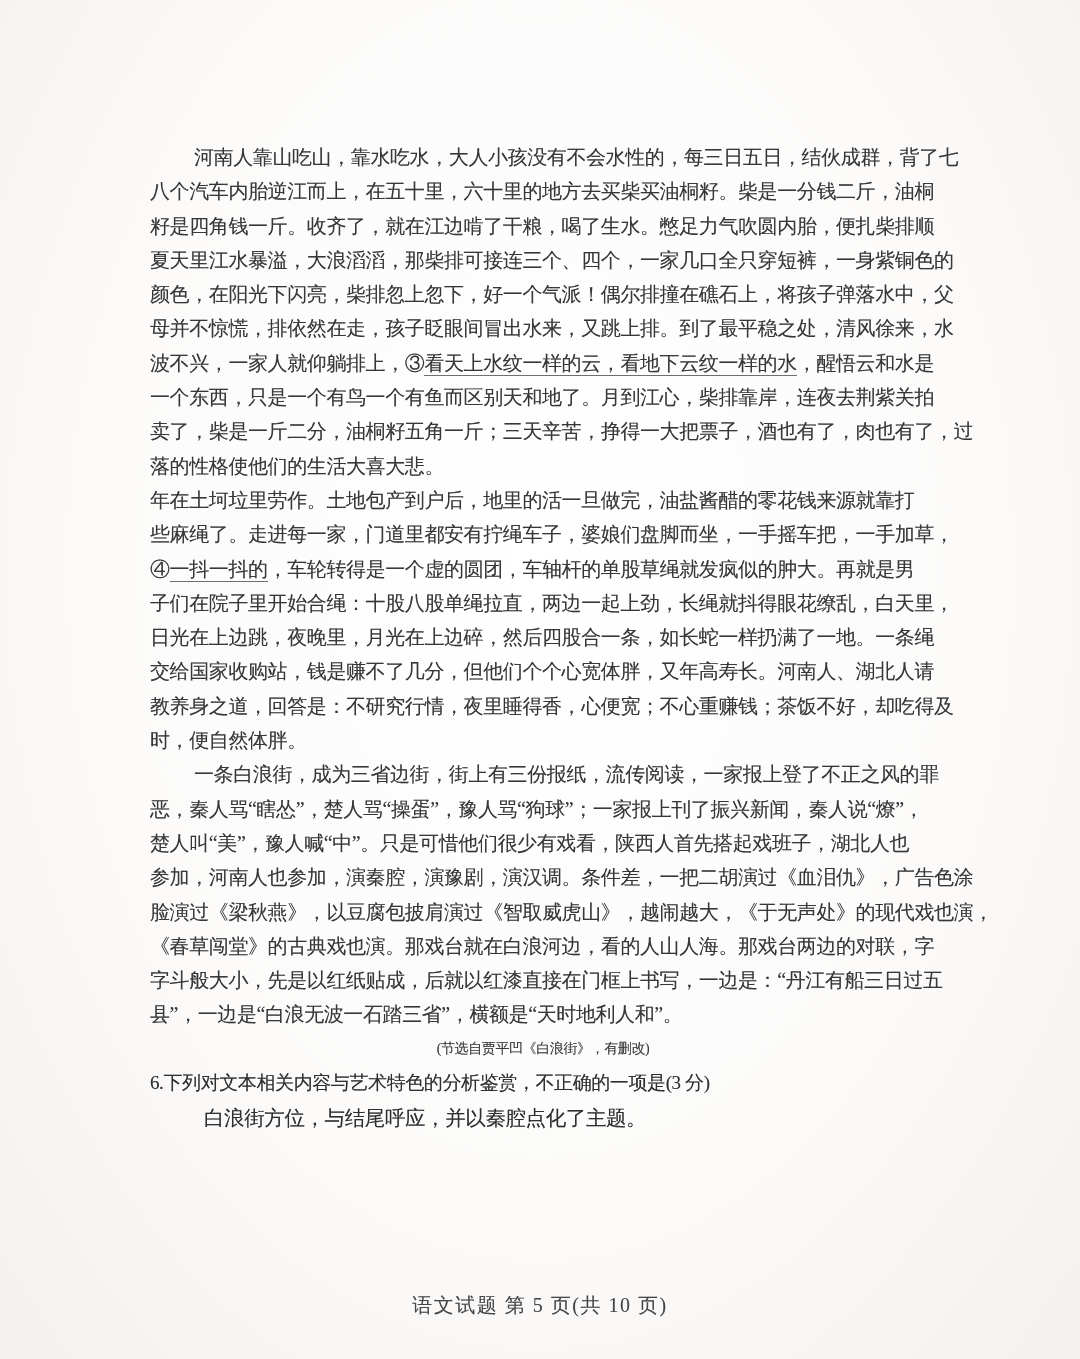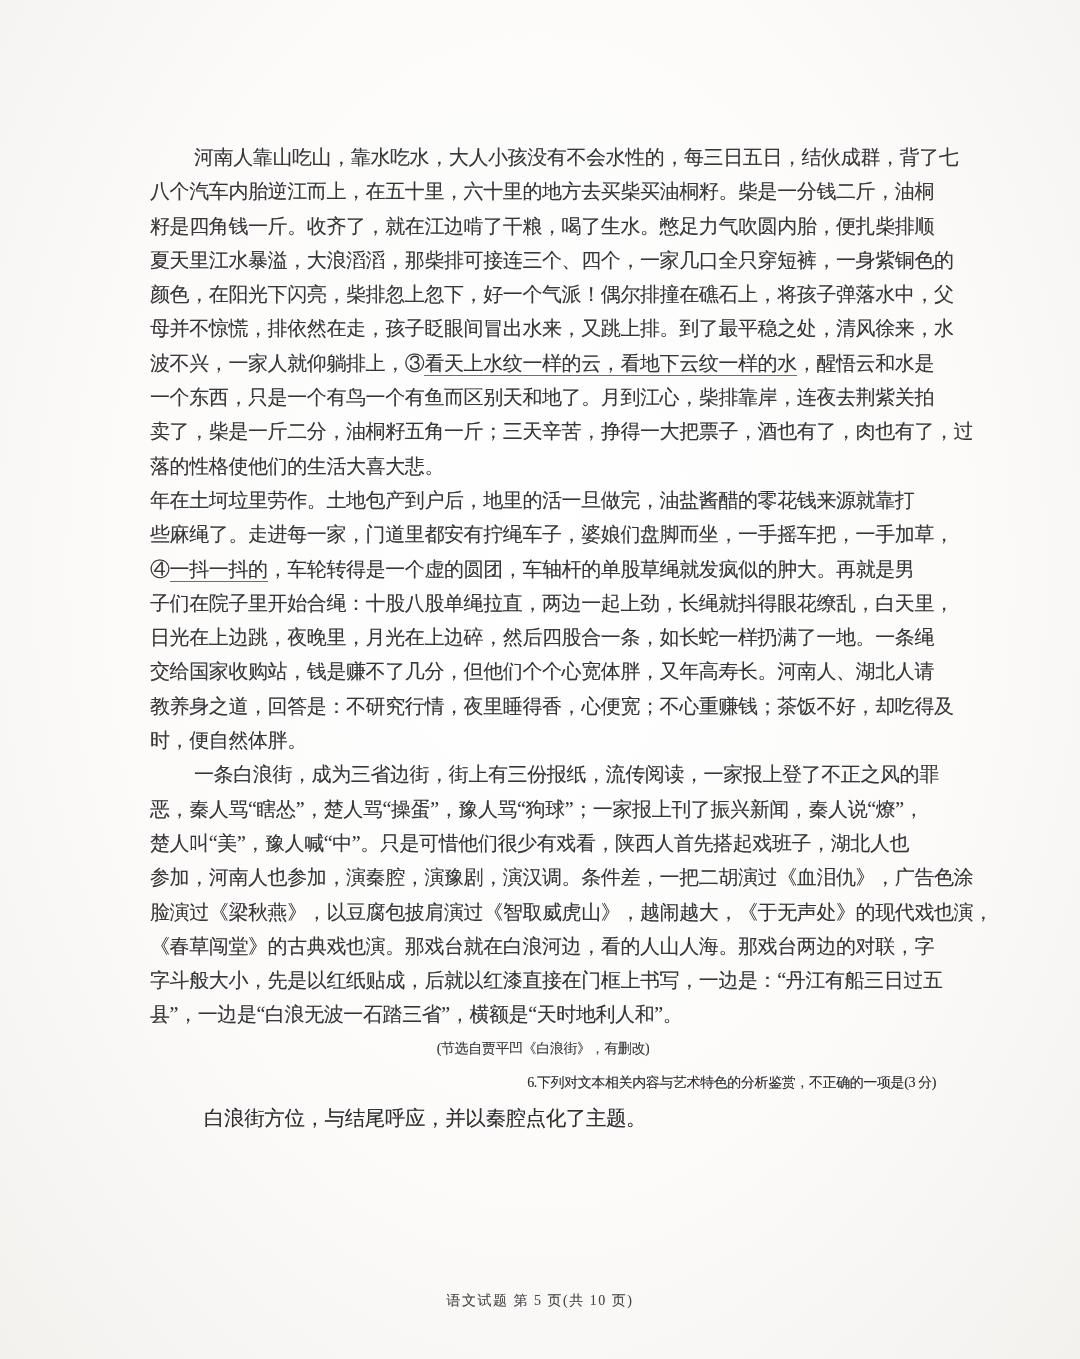--- a/index.html
+++ b/index.html
@@ -45,26 +45,25 @@
     font-size: 14px;
     letter-spacing: -0.4px;
     text-align: center;
     white-space: nowrap;
     color: #3a3a3d;
     text-shadow: 0 0 0.6px rgba(40,40,40,0.35);
   }
   .q-stem {
     height: 34.5px;
     line-height: 34.5px;
-    font-size: 14px;
+    font-size: 19px;
     letter-spacing: -0.4px;
     white-space: nowrap;
     color: #2f2f32;
     text-shadow: 0 0 0.6px rgba(30,30,30,0.4);
-    text-align: right;
   }
   .q-opt-first {
     height: 34.5px;
     line-height: 34.5px;
     font-size: 20.5px;
     letter-spacing: -0.4px;
     white-space: nowrap;
     padding-left: 22px;
     color: #2f2f32;
     text-shadow: 0 0 0.6px rgba(30,30,30,0.4);
@@ -78,21 +77,21 @@
     padding-left: 54px;
     color: #2f2f32;
     text-shadow: 0 0 0.6px rgba(30,30,30,0.4);
   }
   .footer {
     position: absolute;
     left: 0;
     top: 1292px;
     width: 1080px;
     text-align: center;
-    font-size: 14px;
+    font-size: 20px;
     letter-spacing: 1.5px;
     color: #47474a;
     text-shadow: 0 0 0.6px rgba(40,40,40,0.3);
   }
 </style>
 </head>
 <body>
 
 <div class="page">
 

